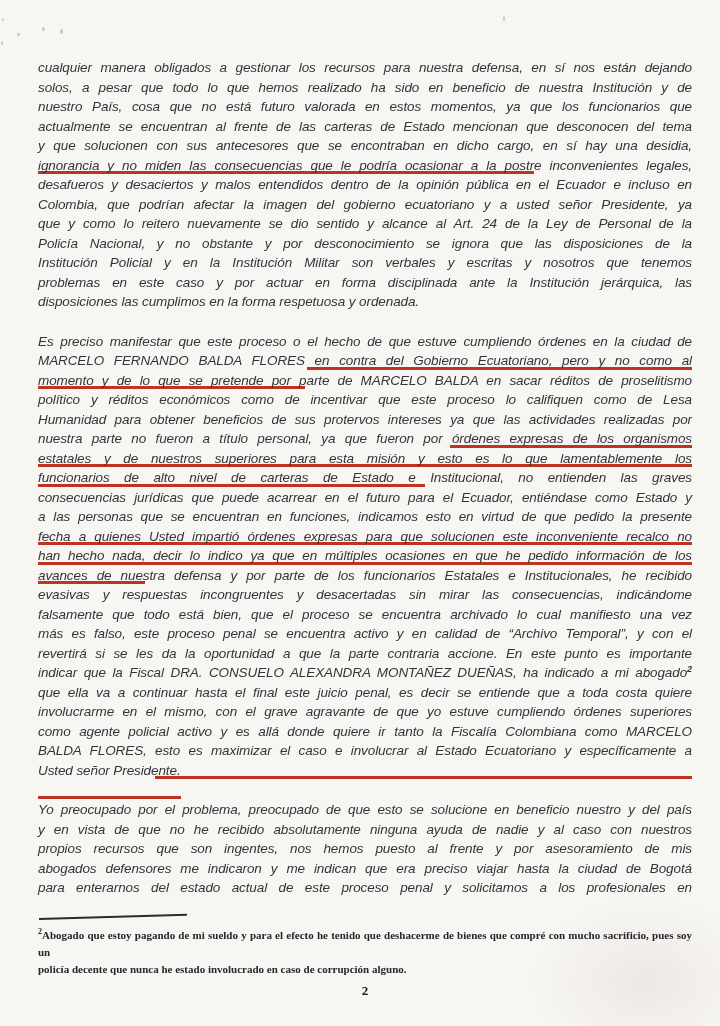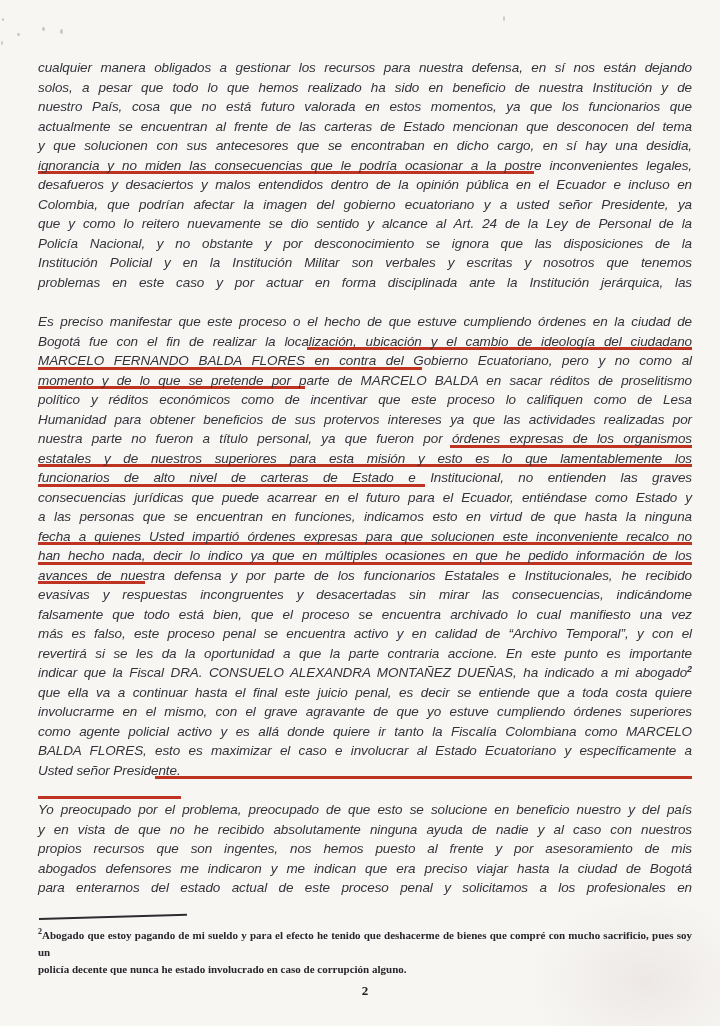--- a/index.html
+++ b/index.html
@@ -101,33 +101,33 @@
         <div class="line"><span>nuestro País, cosa que no está futuro valorada en estos momentos, ya que los funcionarios que</span></div>
         <div class="line"><span>actualmente se encuentran al frente de las carteras de Estado mencionan que desconocen del tema</span></div>
         <div class="line"><span class="ru">y que solucionen con sus antecesores que se encontraban en dicho cargo,</span><span> en sí hay una desidia,</span></div>
         <div class="line"><span>ignorancia y no miden las consecuencias que le podría ocasionar a la postre inconvenientes legales,</span></div>
         <div class="line"><span>desafueros y desaciertos y malos entendidos dentro de la opinión pública en el Ecuador e incluso en</span></div>
         <div class="line"><span>Colombia, que podrían afectar la imagen del gobierno ecuatoriano y a usted señor Presidente, ya</span></div>
         <div class="line"><span>que y como lo reitero nuevamente se dio sentido y alcance al Art. 24 de la Ley de Personal de la</span></div>
         <div class="line"><span>Policía Nacional, y no obstante y por desconocimiento se ignora que las disposiciones de la</span></div>
         <div class="line"><span>Institución Policial y en la Institución Militar son verbales y escritas y nosotros que tenemos</span></div>
         <div class="line"><span>problemas en este caso y por actuar en forma disciplinada ante la Institución jerárquica, las</span></div>
+        <div class="line noj"><span>disposiciones las cumplimos en la forma respetuosa y ordenada.</span></div>
       </div>
       <div class="para">
         <div class="line"><span>Es preciso manifestar que este proceso o </span><span class="ru">el hecho de que estuve cumpliendo órdenes en la ciudad de</span></div>
-        <div class="line"><span class="ru">Bogotá fue con el fin de realizar la localización, ubicación</span><span> y el cambio de ideología del ciudadano</span></div>
         <div class="line"><span class="ru">MARCELO FERNANDO BALDA FLORES</span><span> en contra del Gobierno Ecuatoriano, pero y no como al</span></div>
         <div class="line"><span>momento y de lo que se pretende por parte de MARCELO BALDA en sacar réditos de proselitismo</span></div>
         <div class="line"><span>político y réditos económicos como de incentivar que este proceso lo califiquen como de Lesa</span></div>
         <div class="line"><span>Humanidad para obtener beneficios de sus protervos intereses </span><span class="ru">ya que las actividades realizadas por</span></div>
         <div class="line"><span class="ru">nuestra parte no fueron a título personal, ya que fueron por órdenes expresas de los organismos</span></div>
         <div class="line"><span class="ru">estatales y de nuestros superiores para esta misión y</span><span> esto es lo que lamentablemente los</span></div>
         <div class="line"><span>funcionarios de alto nivel de carteras de Estado e Institucional, no entienden las graves</span></div>
         <div class="line"><span>consecuencias jurídicas que puede acarrear en el futuro para el Ecuador, entiéndase como Estado y</span></div>
-        <div class="line"><span class="ru">a las personas que se encuentran en funciones, indicamos esto en virtud de que hasta la ninguna</span></div>
+        <div class="line"><span class="ru">a las personas que se encuentran en funciones, indicamos esto en virtud de que pedido la presente</span></div>
         <div class="line"><span class="ru">fecha a quienes Usted impartió órdenes expresas para que solucionen este inconveniente recalco no</span></div>
         <div class="line"><span class="ru">han hecho nada,</span><span> decir lo indico ya que en múltiples ocasiones en que he pedido información de los</span></div>
         <div class="line"><span>avances de nuestra defensa y por parte de los funcionarios Estatales e Institucionales, he recibido</span></div>
         <div class="line"><span>evasivas y respuestas incongruentes y desacertadas sin mirar las consecuencias, indicándome</span></div>
         <div class="line"><span>falsamente que todo está bien, que el proceso se encuentra archivado lo cual manifiesto una vez</span></div>
         <div class="line"><span>más es falso, este proceso penal se encuentra activo y en calidad de “Archivo Temporal”, y con el</span></div>
         <div class="line"><span>revertirá si se les da la oportunidad a que la parte contraria accione. En este punto es importante</span></div>
         <div class="line"><span>indicar que la Fiscal DRA. CONSUELO ALEXANDRA MONTAÑEZ DUEÑAS, ha indicado a mi abogado</span><sup class="fnref">2</sup></div>
         <div class="line"><span>que ella va a continuar hasta el final este juicio penal, es decir se entiende que a toda costa quiere</span></div>
         <div class="line"><span>involucrarme en el mismo, con el grave agravante de que yo estuve cumpliendo órdenes superiores</span></div>

